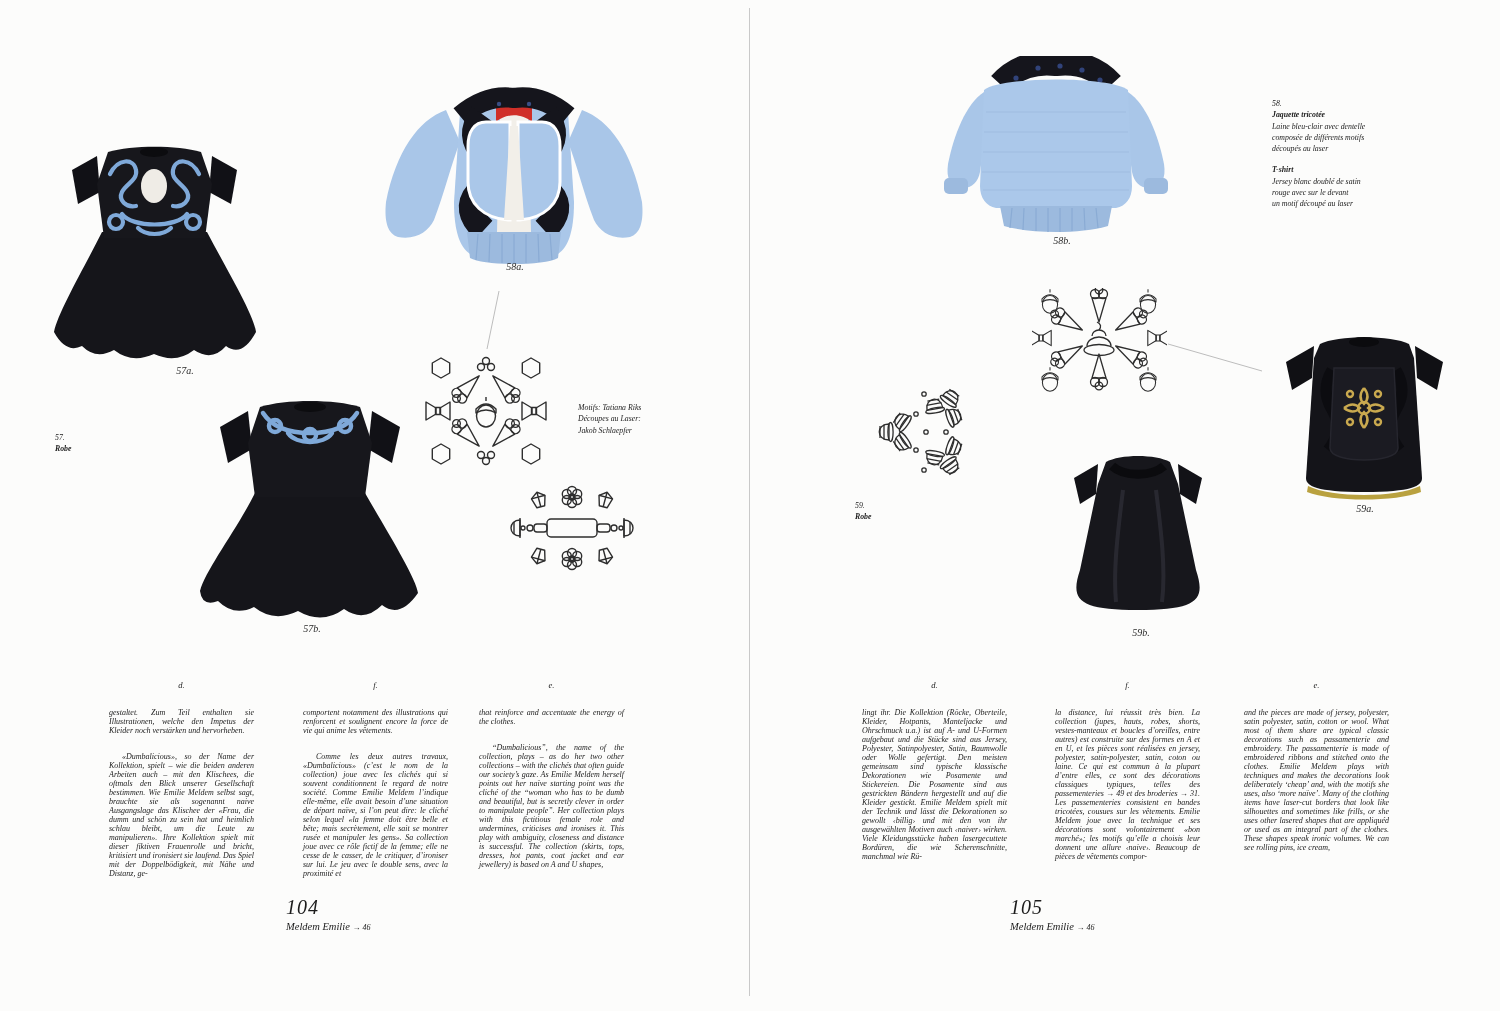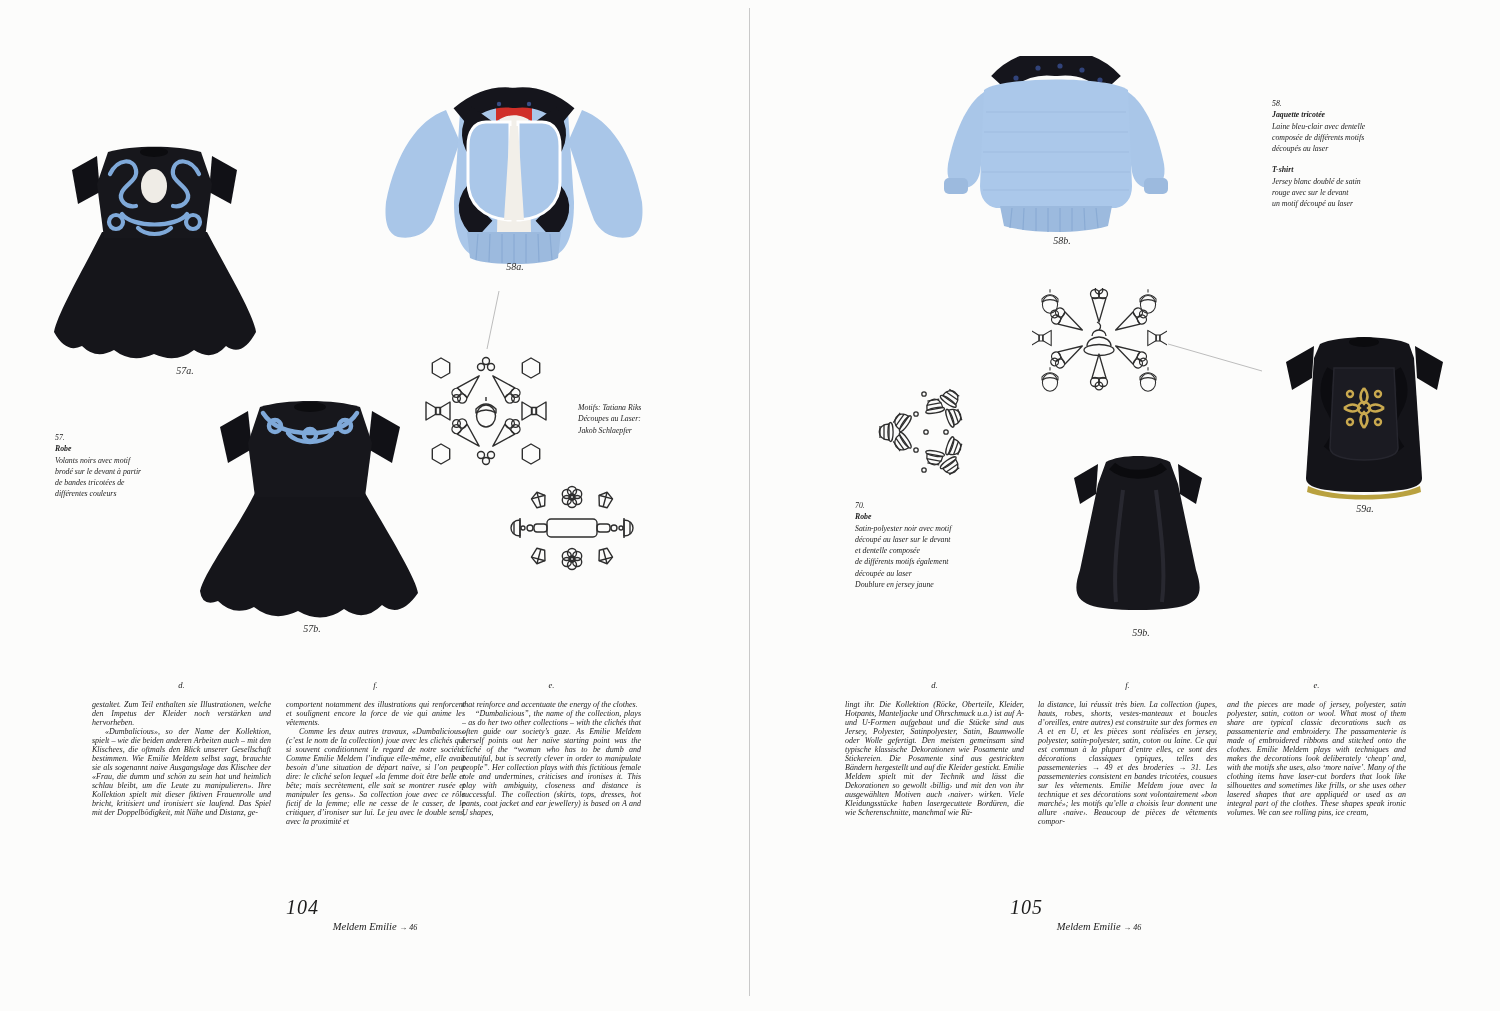--- a/index.html
+++ b/index.html
@@ -17,25 +17,25 @@
     font-style:italic;font-size:7.8px;line-height:1.45;color:#222;
   }
   .caption .cap-num{display:block;}
   .caption .cap-title{display:block;font-weight:bold;}
   .caption .cap-body{display:block;white-space:pre-line;}
   .caption .cap-gap{display:block;height:10px;}
   .col{
     width:179px;font-style:italic;font-size:8px;line-height:1.13;
     text-align:justify;color:#1b1b1b;hyphens:auto;-webkit-hyphens:auto;
   }
-  .col p{margin:0;}
+  .col p{margin:17px;}
   .col p + p{text-indent:13px;}
   .colletter{text-align:center;font-style:italic;font-size:8.6px;margin-bottom:9px;}
   .pagenum{font-style:italic;font-size:20px;letter-spacing:1px;}
-  .pagefooter{font-style:italic;font-size:10.5px;text-align:center;margin-top:2px;}
+  .pagefooter{font-style:italic;font-size:10.5px;margin-top:2px;}
   .pagefooter .ref{font-size:8px;}
   svg.garment, svg.motif{display:block;}
 </style>
 </head>
 <body>
 
 <svg width="0" height="0" style="position:absolute" aria-hidden="true">
   <defs>
     <g id="def-cone">
       <path d="M-7,-4 L7,-4 L0,20 Z"></path>
@@ -104,24 +104,20 @@
     <circle cx="74" cy="82" r="7"></circle>
       <circle cx="151" cy="82" r="7"></circle>
     <path d="M96,88 C104,96 121,96 129,88"></path>
   </g>
 </svg>
 <div class="abs figlabel" style="left:155px;top:365px">57a.</div>
 
 <div class="abs caption" style="left:55px;top:432px;width:150px">
   <span class="cap-num">57.</span>
   <span class="cap-title">Robe</span>
-  <span class="cap-body">Volants noirs avec motif
-brodé sur le devant à partir
-de bandes tricotées de
-différentes couleurs</span>
 </div>
 
 <svg class="abs garment" style="left:160px;top:393px" width="300" height="235" viewBox="0 0 300 235">
   <path d="M95,100 L205,100 C228,140 256,185 258,200 Q240,226 222,212 Q204,230 184,216 Q162,232 138,218 Q114,230 94,214 Q74,224 58,208 Q42,214 40,198 C46,176 76,138 95,100 Z" fill="#15151a"></path>
   <path d="M88,18 L60,34 L68,70 L92,56 Z" fill="#111116"></path>
   <path d="M212,18 L240,34 L232,70 L208,56 Z" fill="#111116"></path>
   <path d="M100,14 C125,6 175,6 200,14 L212,50 L205,104 L95,104 L88,50 Z" fill="#17171c"></path>
   <ellipse cx="150" cy="14" rx="16" ry="5" fill="#0c0c0f"></ellipse>
   <g stroke="#7fa9d9" stroke-width="4.5" fill="none" stroke-linecap="round">
     <path d="M103,20 C112,34 130,40 150,40 C170,40 188,34 197,20"></path>
@@ -341,28 +337,22 @@
     <path d="M122,80 q-9,-7 -16,0 q7,7 16,0"></path>
     <circle cx="88" cy="66" r="3"></circle>
       <circle cx="116" cy="66" r="3"></circle>
     <circle cx="88" cy="94" r="3"></circle>
       <circle cx="116" cy="94" r="3"></circle>
   </g>
 </svg>
 <div class="abs figlabel" style="left:1335px;top:503px">59a.</div>
 
 <div class="abs caption" style="left:855px;top:500px;width:160px">
-  <span class="cap-num">70.</span>
+  <span class="cap-num">59.</span>
   <span class="cap-title">Robe</span>
-  <span class="cap-body">Satin-polyester noir avec motif
-découpé au laser sur le devant
-et dentelle composée
-de différents motifs également
-découpée au laser
-Doublure en jersey jaune</span>
 </div>
 
 <svg class="abs garment" style="left:1028px;top:450px" width="220" height="175" viewBox="0 0 220 175">
   <path d="M70,14 L46,28 L52,54 L68,44 Z" fill="#121217"></path>
   <path d="M150,14 L174,28 L168,54 L152,44 Z" fill="#121217"></path>
   <path d="M78,12 C92,4 128,4 142,12 L150,34 L168,120 C178,150 170,160 110,160 C50,160 42,150 52,120 L70,34 Z" fill="#17171c"></path>
   <path d="M84,16 C96,27 124,27 136,16" stroke="#0b0b0e" stroke-width="9" fill="none"></path>
   <g stroke="#2c2c34" stroke-width="4" fill="none" opacity="0.85">
     <path d="M95,40 C90,80 85,120 88,152"></path>
     <path d="M128,40 C133,80 138,120 134,152"></path>

